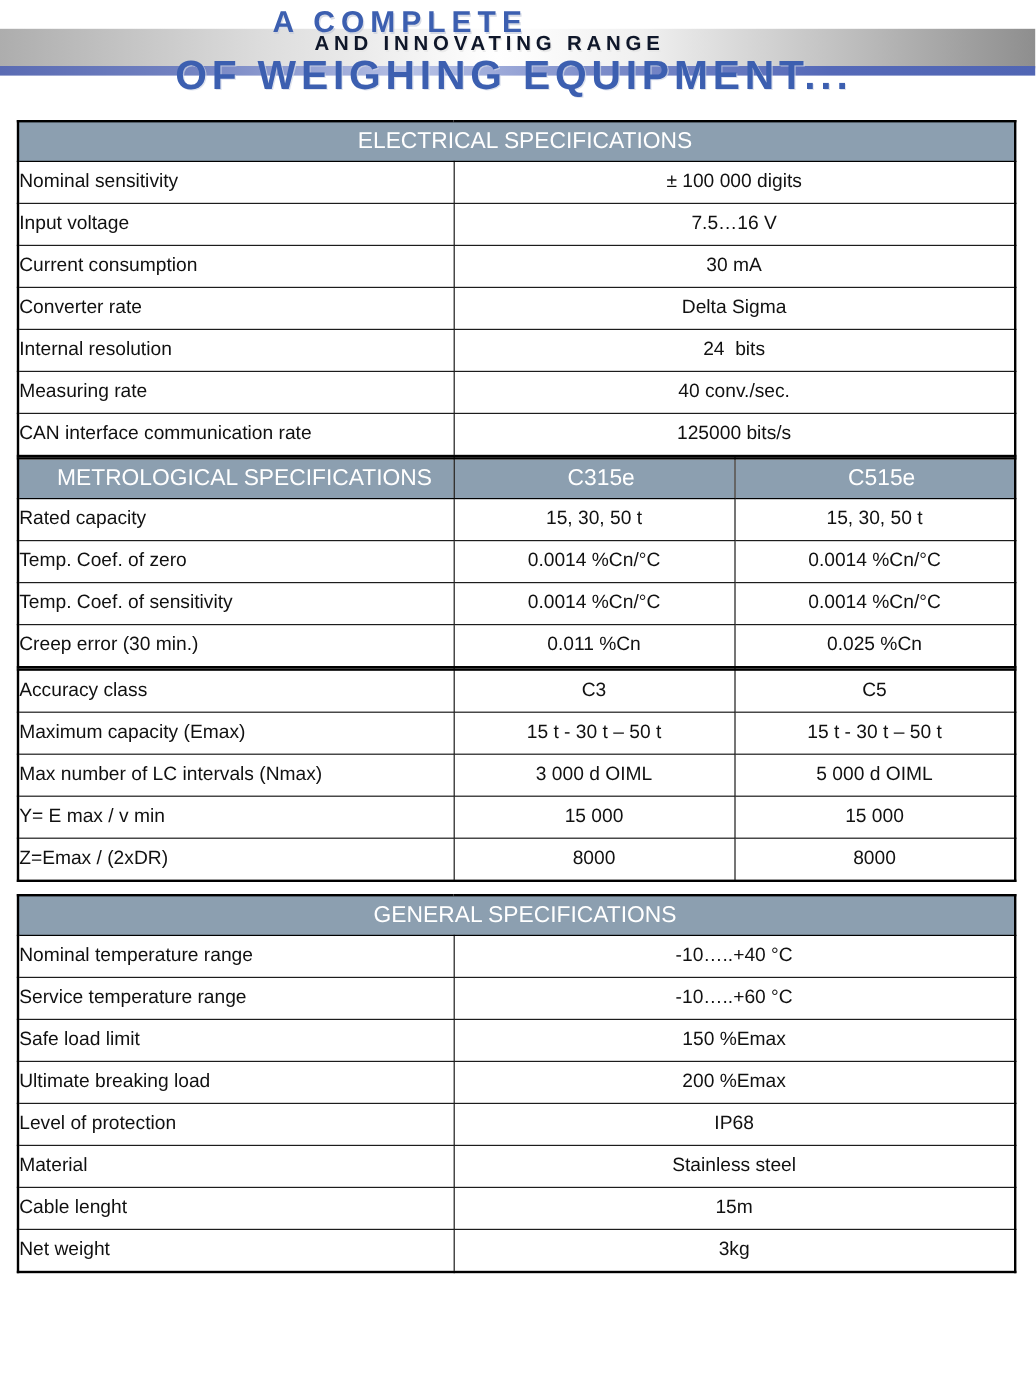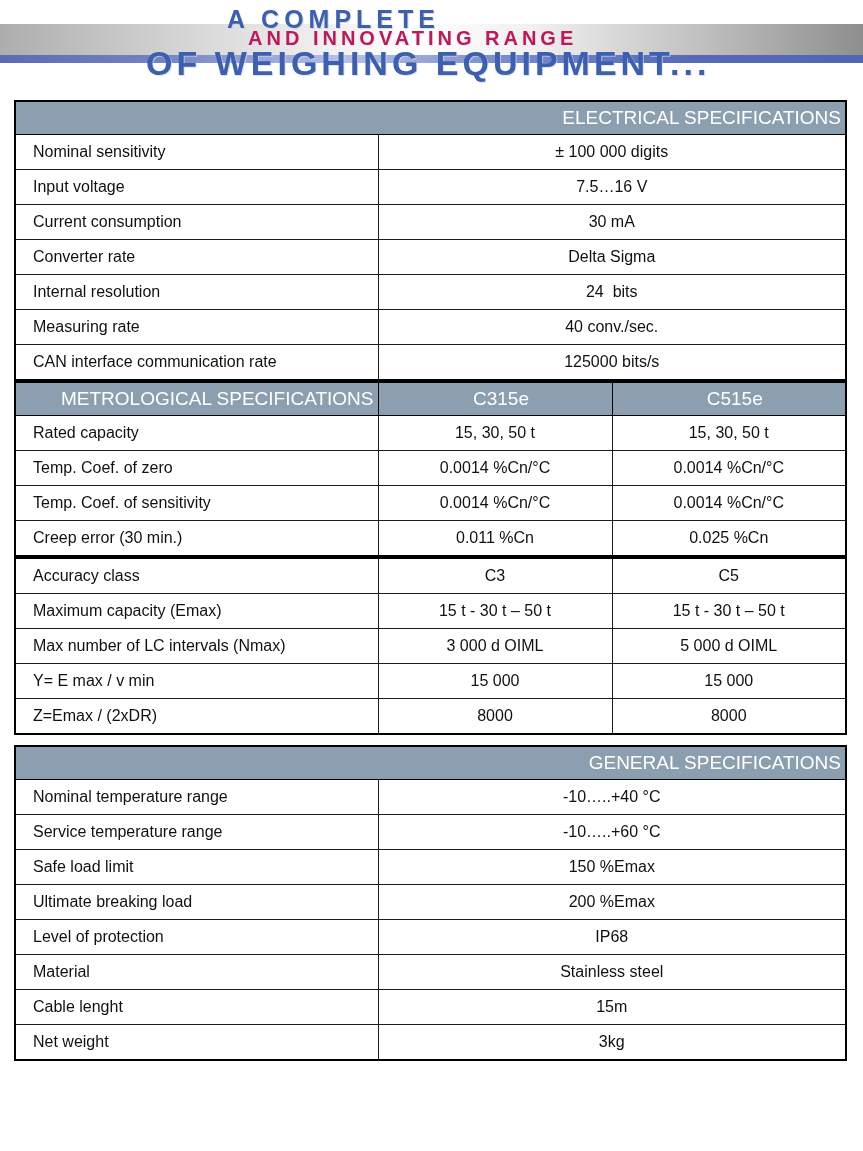--- a/index.html
+++ b/index.html
@@ -41,24 +41,24 @@
     line-height: 1;
   }
   .banner-line1 {
     left: 227px; top: 7px;
     font-size: 25px;
     letter-spacing: 5px;
     color: #3c5fb0;
     text-shadow: 1px 1px 0 rgba(200,205,220,0.7);
   }
   .banner-line2 {
-    left: 248px; top: 28px;
-    font-size: 20px;
+    left: 262px; top: 28px;
+    font-size: 17px;
     letter-spacing: 4px;
-    color: #be185d;
+    color: #0f172a;
     text-shadow: 1px 1px 0 rgba(230,230,230,0.8);
   }
   .banner-line3 {
     left: 146px; top: 46px;
     font-size: 34px;
     letter-spacing: 4px;
     color: #3c5fb0;
     text-shadow: 1px 1px 0 rgba(210,215,230,0.7);
   }
 
@@ -80,32 +80,32 @@
     border: 1px solid #1c1c1c;
     font-size: 16px;
     color: #111111;
     height: 34px;
     padding: 0 4px;
     white-space: pre-wrap;
     overflow: hidden;
   }
   table.spec td.lbl {
     text-align: left;
-    padding-left: 17px;
+    padding-left: 0;
   }
   table.spec td.val {
     text-align: center;
   }
   table.spec tr.head td {
     background: #8c9fb0;
     color: #ffffff;
     font-size: 19px;
     height: 32px;
     padding-left: 18px;
-    text-align: right;
+    text-align: center;
     border-color: #000000;
     white-space: nowrap;
   }
   table.spec tr.head td.colhead {
     text-align: center;
     padding-left: 16px;
   }
   col.c-label { width: 363px; }
   col.c-wide  { width: 468px; }
   col.c-half  { width: 234px; }

